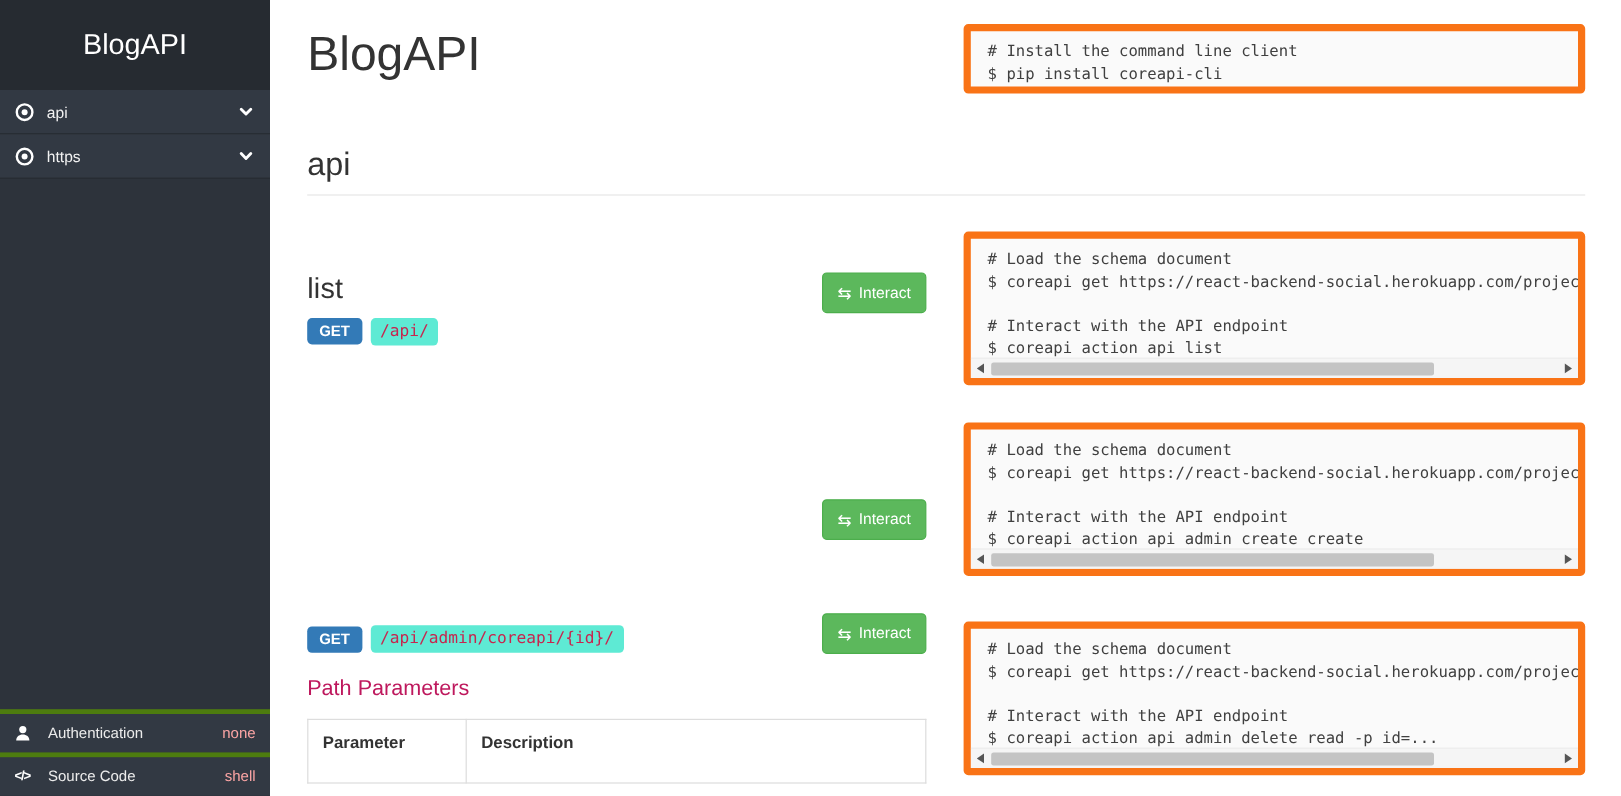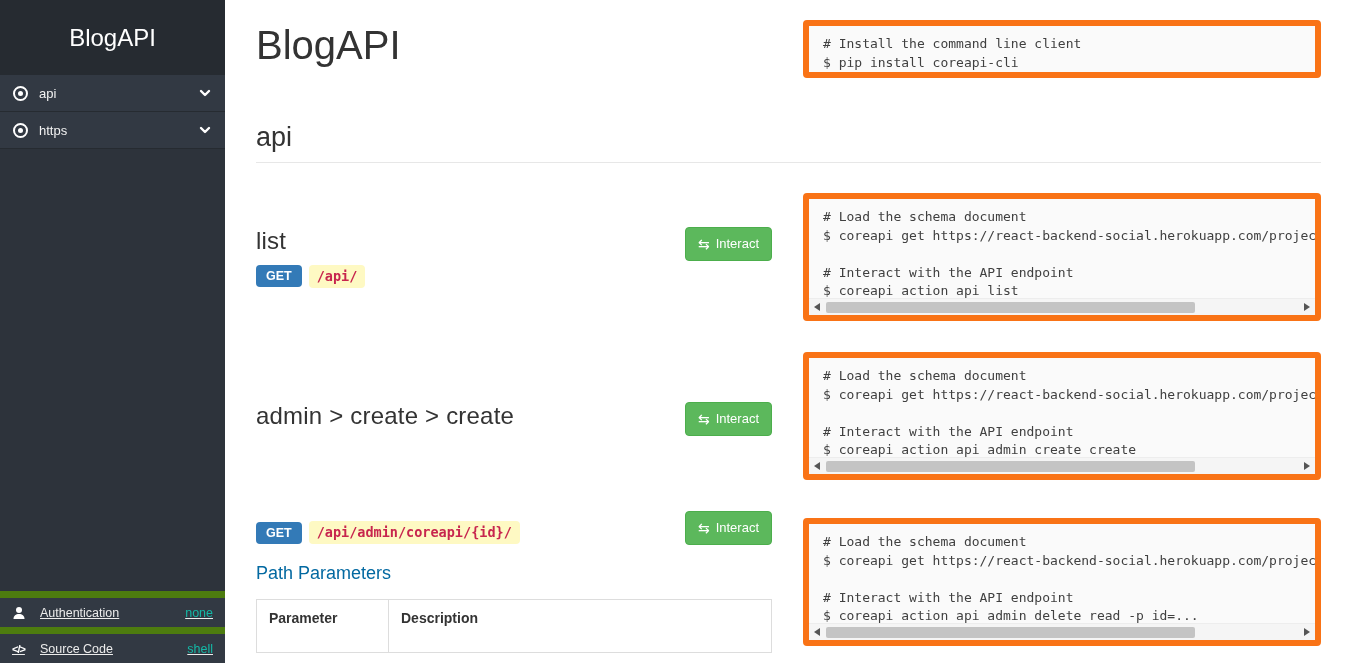--- a/index.html
+++ b/index.html
@@ -49,31 +49,30 @@
     left: 3px; top: 3px;
     width: 5px; height: 5px;
     background: #ffffff;
     border-radius: 50%;
   }
   .chevron { margin-left: auto; display: flex; }
   .sidebar-footer { position: absolute; bottom: 0; left: 0; right: 0; }
   .footer-item {
     height: 36px;
     background: #323943;
-    border-top: 7px solid #4d7c0f;
+    border-top: 4px solid #4d7c0f;
     display: flex; align-items: center;
     padding: 0 12px;
     color: #ececec;
     font-size: 12.5px;
     cursor: pointer;
-    text-decoration: underline;
   }
   .footer-icon { width: 22px; display: flex; align-items: center; margin-right: 6px; color:#fff; }
   .code-glyph { font-size: 11px; font-weight: bold; letter-spacing: -1px; color: #fff; }
-  .footer-value { margin-left: auto; color: #14b8a6; }
+  .footer-value { margin-left: auto; color: #fca5a5; }
 
   
   .main {
     margin-left: 225px;
     padding: 0 30px 0 31px;
     width: 1126px;
   }
   .header-row { display: flex; gap: 31px; padding-top: 20px; }
   .header-left { width: 516px; }
   .page-title {
@@ -115,25 +114,24 @@
     font-weight: bold;
     padding: 4px 10px;
     border-radius: 4px;
     line-height: 14px;
   }
   .path-code {
     margin-left: 7px;
     font-family: "DejaVu Sans Mono", "Liberation Mono", monospace;
     font-size: 13.5px;
     color: #c7254e;
-    background: #fef9c3;
+    background: #5eead4;
     padding: 3px 8px;
     border-radius: 4px;
     line-height: 17px;
-    font-weight: bold;
   }
   .interact-btn {
     position: absolute; top: 0; right: 0;
     background: #5cb85c;
     border: 1px solid #4cae4c;
     color: #ffffff;
     font-family: "Liberation Sans", sans-serif;
     font-size: 13px;
     padding: 7px 12px;
     border-radius: 4px;
@@ -181,21 +179,21 @@
     height: 11px; width: 73%;
     background: #c4c4c4;
     border-radius: 2px;
     cursor: pointer;
   }
 
   .params-heading {
     margin: 18px 0 0 0;
     font-size: 18px;
     font-weight: 400;
-    color: #0369a1;
+    color: #be185d;
     line-height: 22px;
   }
   .params-desc { margin: 15px 0 0 0; font-size: 14px; color: #333; line-height: 18px; }
   .params-table {
     width: 100%;
     margin-top: 15px;
     border-collapse: collapse;
     background: #fff;
   }
   .params-table th {
@@ -296,21 +294,20 @@
             <span class="sb-arrow sb-left"></span>
             <span class="sb-thumb"></span>
             <span class="sb-arrow sb-right"></span>
           </div>
         </div>
       </div>
     </div>
 
     <div class="section">
       <div class="sec-left">
-        <h3 class="sec-heading">admin &gt; create &gt; create</h3>
         <button class="interact-btn">
           <span class="exch">⇆</span>
           <span>Interact</span>
         </button>
       </div>
       <div class="sec-right">
         <div class="codeblock">
           <pre># Load the schema document
 $ coreapi get https://react-backend-social.herokuapp.com/project/
 

